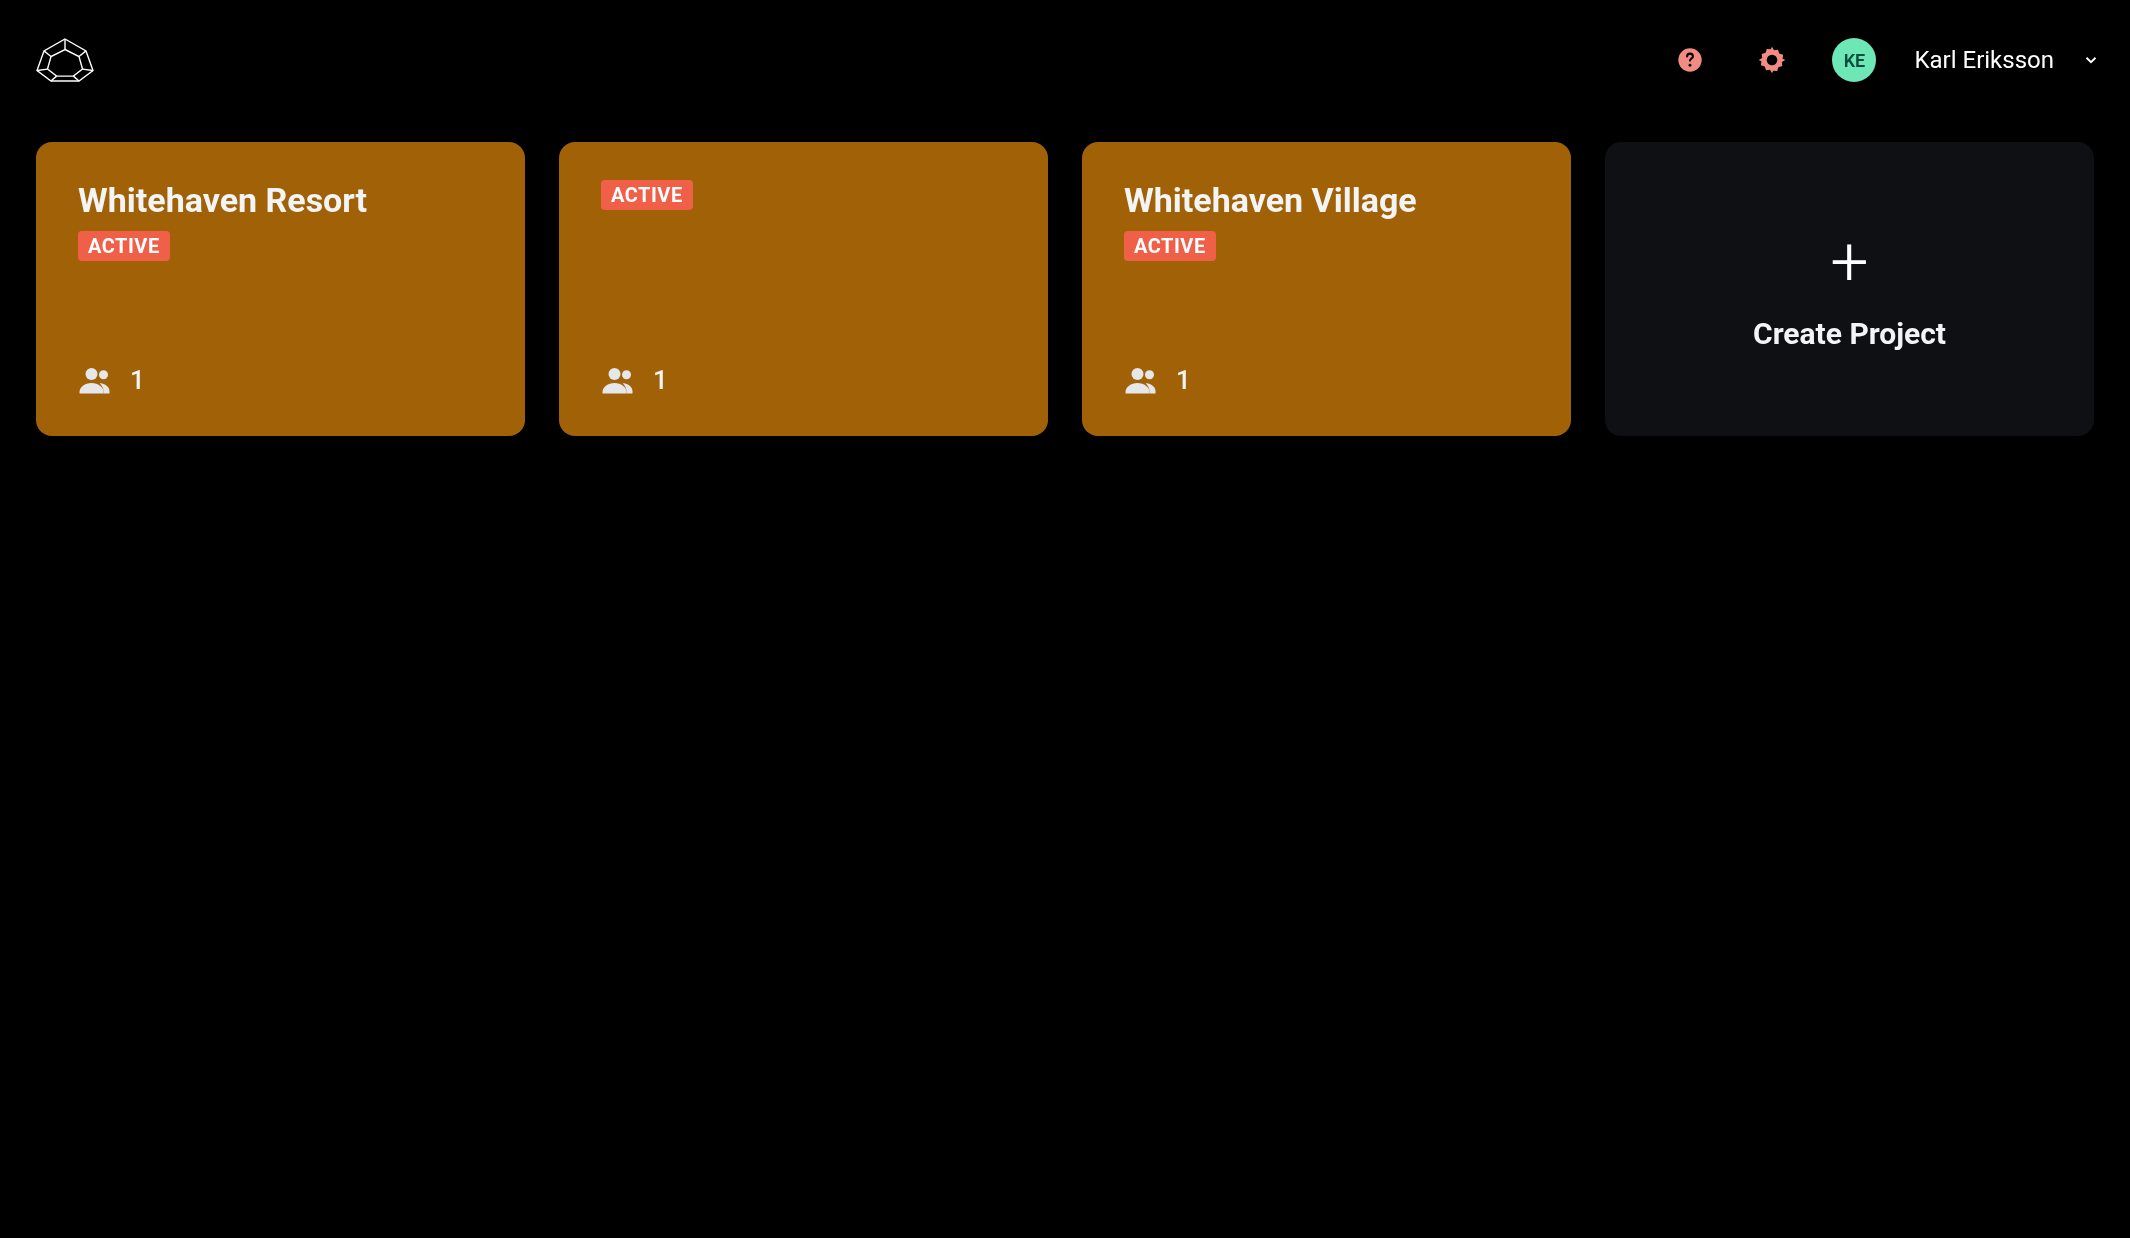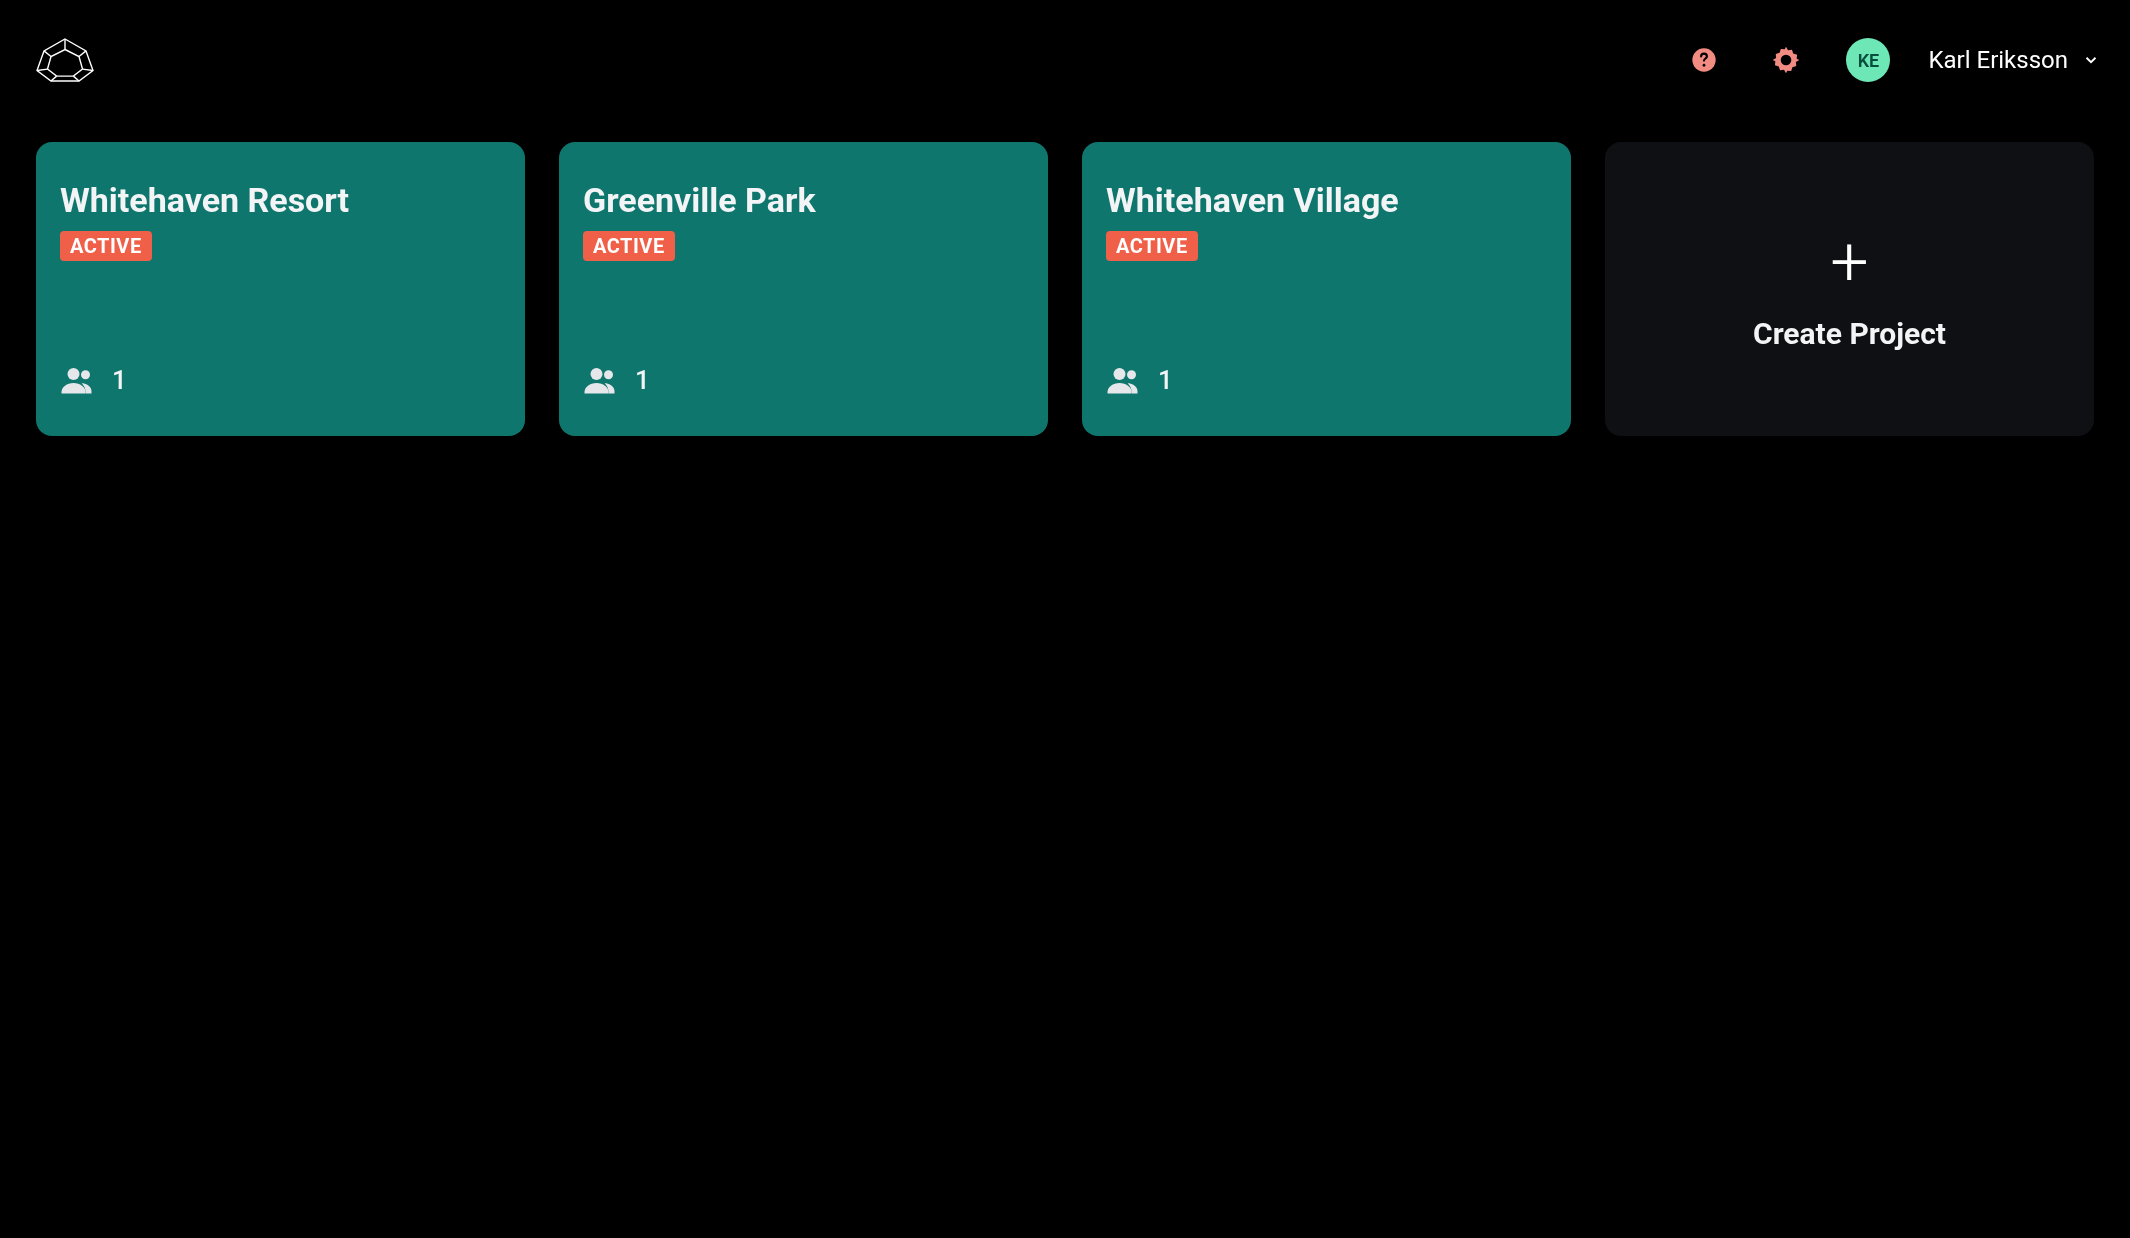--- a/index.html
+++ b/index.html
@@ -52,42 +52,42 @@
       display: flex;
       align-items: center;
       justify-content: center;
       font-weight: 600;
       font-size: 18px;
       cursor: pointer;
     }
     .user-menu {
       display: flex;
       align-items: center;
-      gap: 14px;
+      gap: 28px;
       cursor: pointer;
     }
     .user-name {
       font-size: 24px;
       font-weight: 400;
       color: #fff;
     }
     .chevron {
       width: 18px;
       height: 18px;
     }
     .grid {
       display: grid;
       grid-template-columns: repeat(4, 1fr);
       gap: 34px;
       padding: 30px 36px;
     }
     .card {
-      background: #0f766e;
+      background: #a16207;
       border-radius: 16px;
-      padding: 38px 24px;
+      padding: 38px 42px;
       height: 294px;
       display: flex;
       flex-direction: column;
       cursor: pointer;
       justify-content: flex-end;
     }
     .card-title {
       font-size: 34px;
       font-weight: 700;
       color: #f3f4f6;
@@ -194,21 +194,20 @@
         <circle cx="9" cy="8" r="4"></circle>
         <path d="M1 20c0-3.3 3.6-6 8-6s8 2.7 8 6v1H1v-1z"></path>
         <circle cx="17" cy="8.5" r="3"></circle>
         <path d="M15.5 14.2c2.8 0.5 5.5 2.4 5.5 5.3V21h-4v-1c0-2.2-0.9-4.2-2.5-5.8z"></path>
       </svg>
       <span class="count">1</span>
     </div>
   </div>
 
   <div class="card">
-    <div class="card-title">Greenville Park</div>
     <div class="badge">ACTIVE</div>
     <div class="card-footer">
       <svg viewBox="0 0 24 24" width="36" height="36" fill="#e5e7eb">
         <circle cx="9" cy="8" r="4"></circle>
         <path d="M1 20c0-3.3 3.6-6 8-6s8 2.7 8 6v1H1v-1z"></path>
         <circle cx="17" cy="8.5" r="3"></circle>
         <path d="M15.5 14.2c2.8 0.5 5.5 2.4 5.5 5.3V21h-4v-1c0-2.2-0.9-4.2-2.5-5.8z"></path>
       </svg>
       <span class="count">1</span>
     </div>

